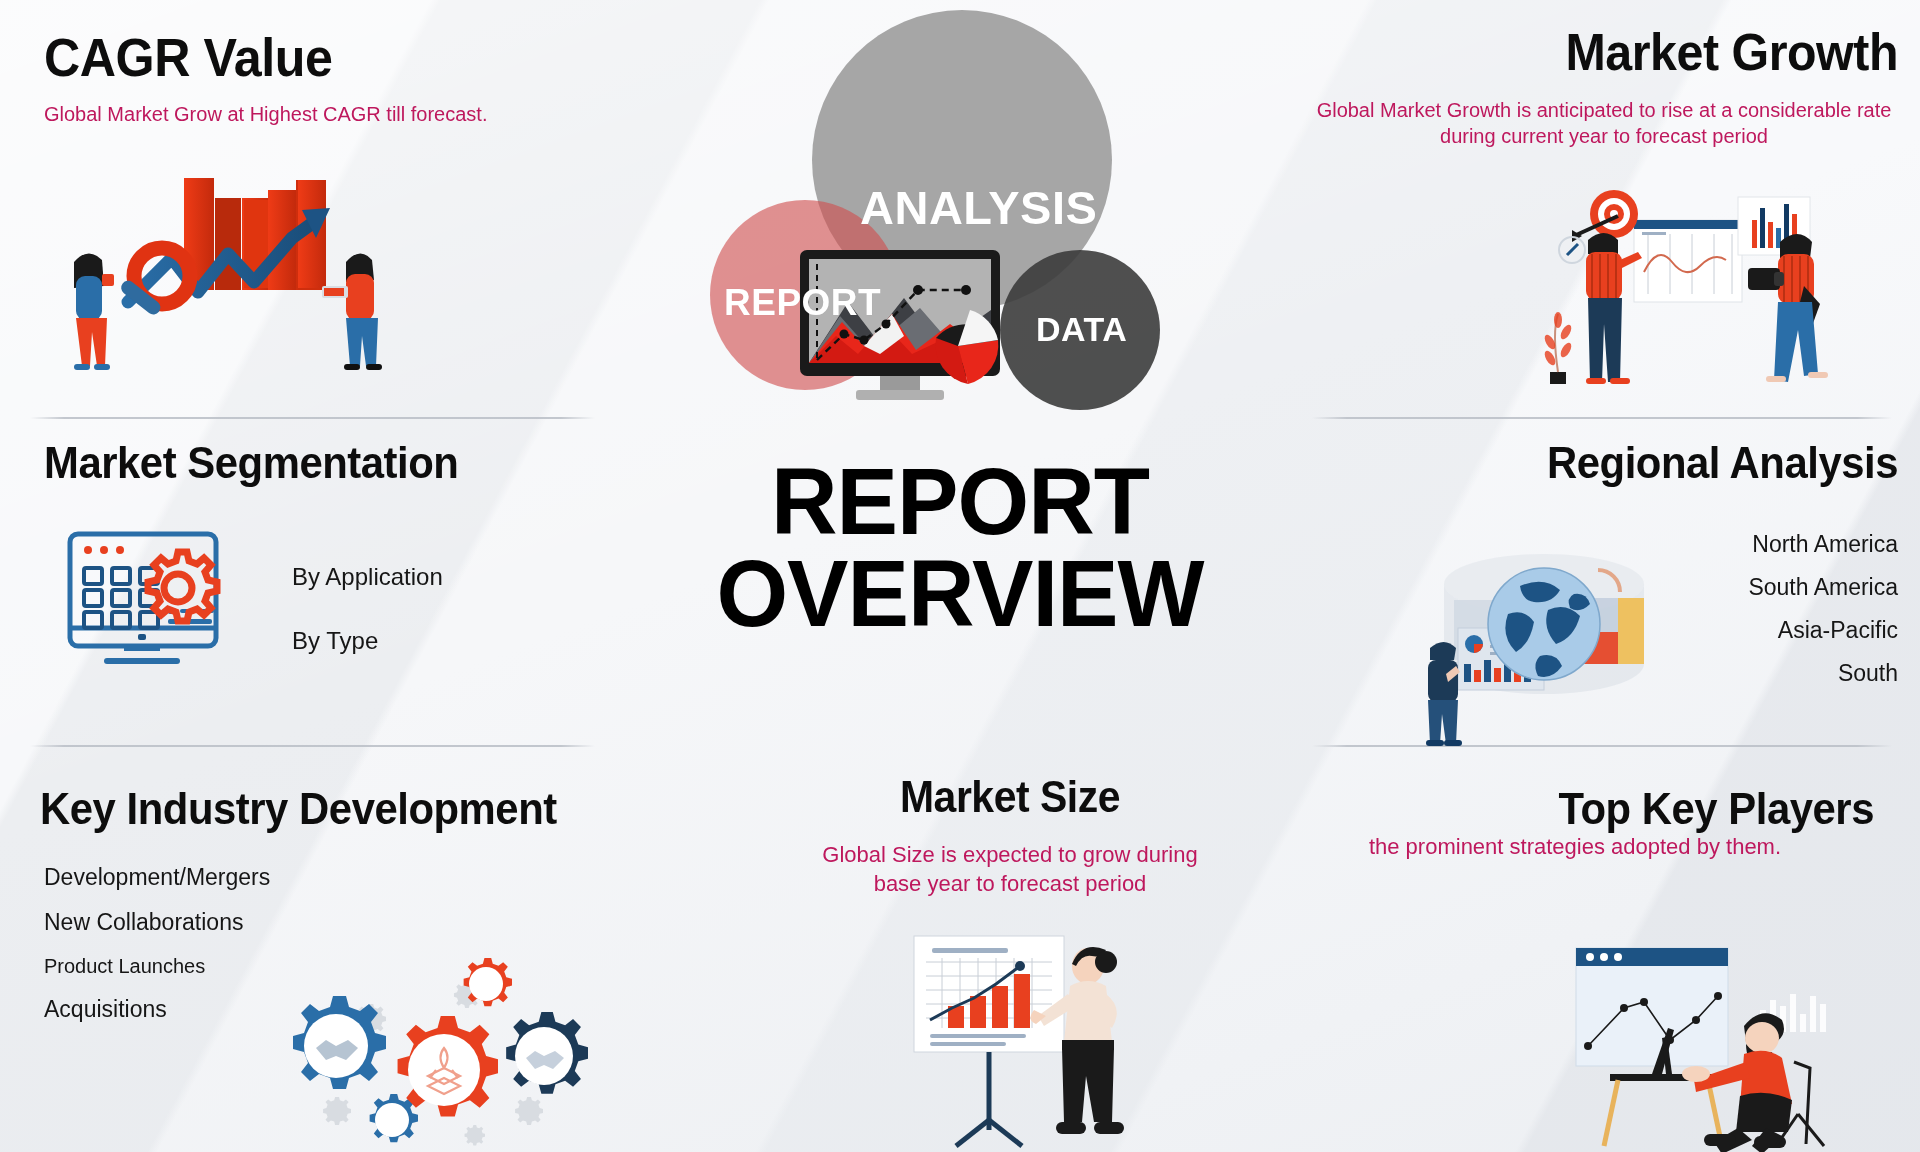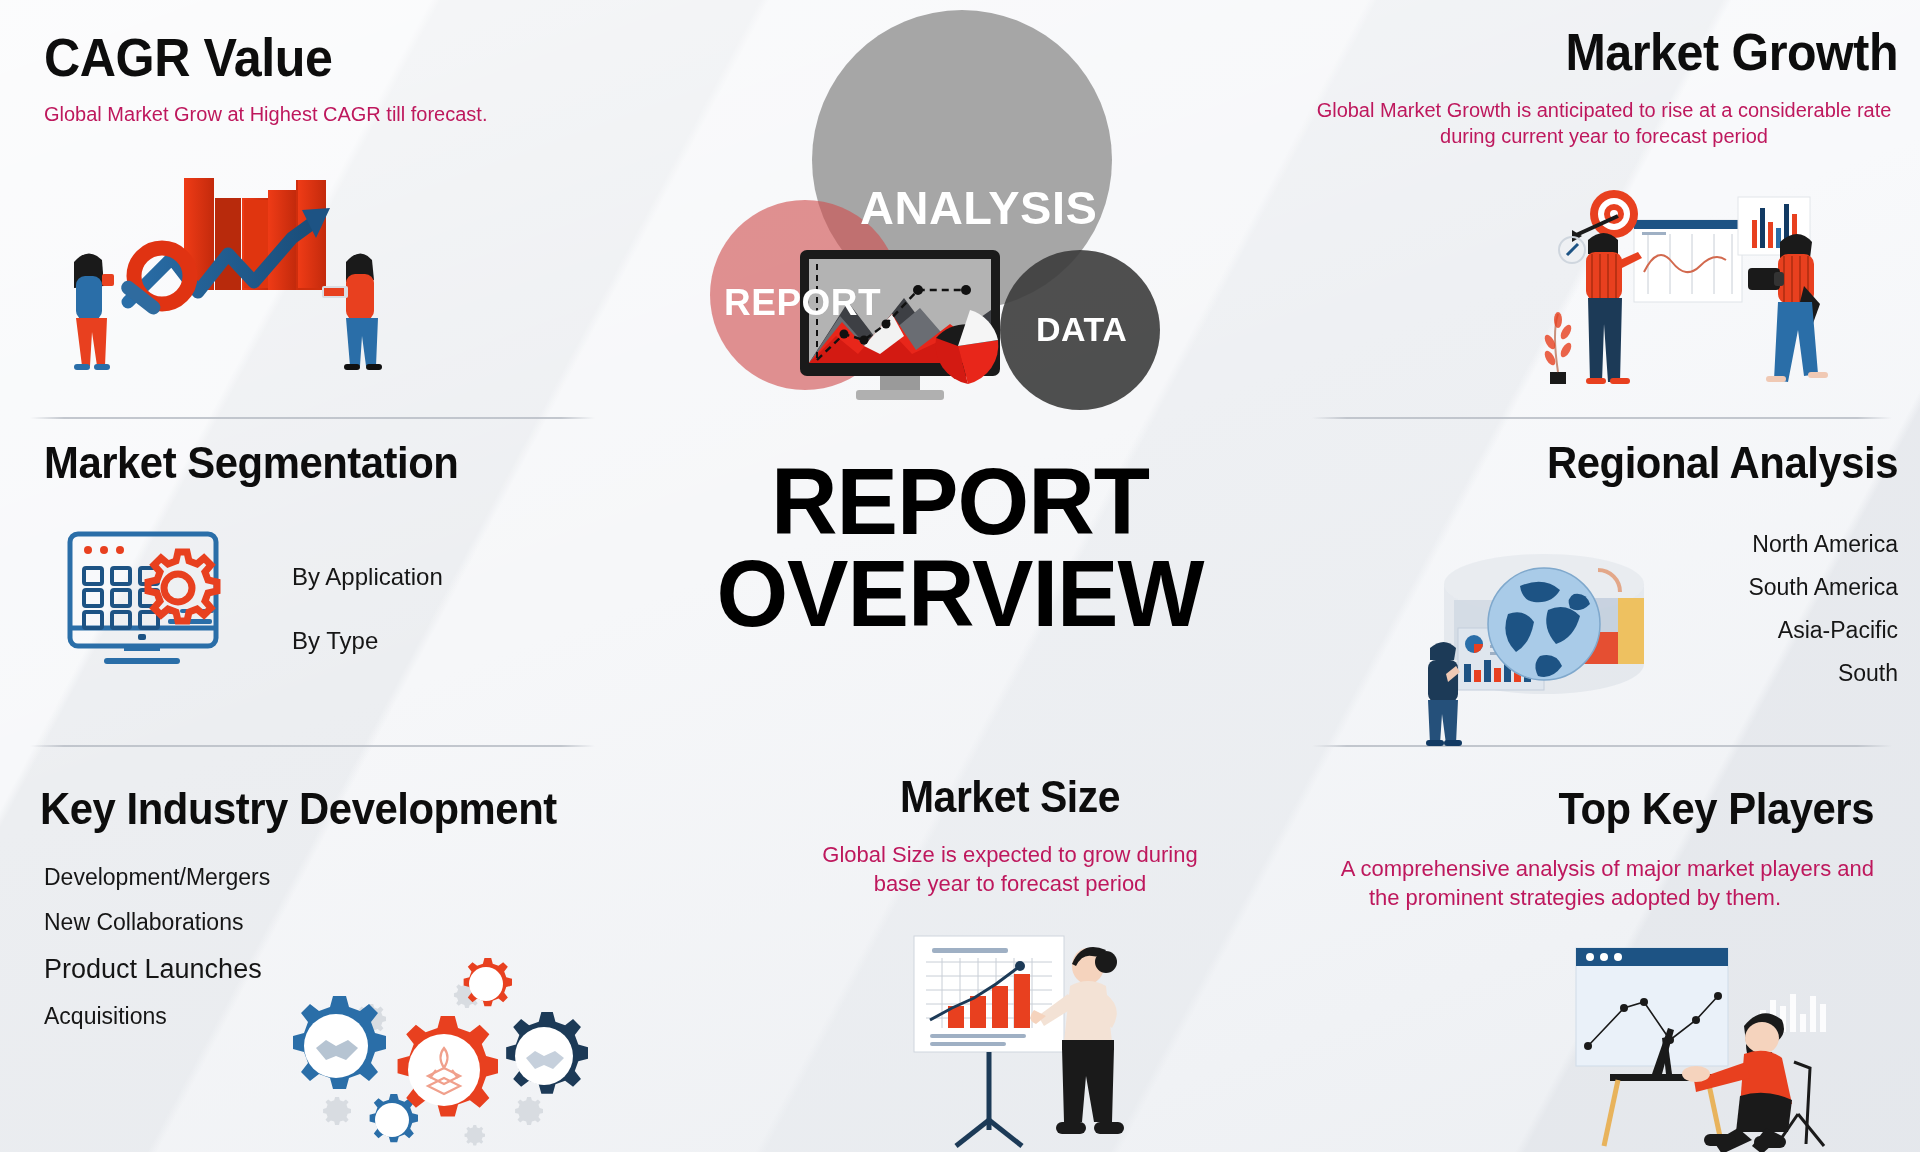--- a/index.html
+++ b/index.html
@@ -371,21 +371,21 @@
   <div class="list-line" style="font-size:23px;">South</div>
 </div>
 
 <div class="panel" style="left:40px;top:786px;width:640px;">
   <div class="h-title" style="font-size:45px;transform-origin:left;">Key Industry Development</div>
 </div>
 
 <div class="panel" style="left:44px;top:866px;">
   <div class="list-line" style="font-size:23px;margin-bottom:22px;">Development/Mergers</div>
   <div class="list-line" style="font-size:23px;margin-bottom:22px;">New Collaborations</div>
-  <div class="list-line" style="font-size:27px;margin-bottom:22px;">Product Launches</div>
+  <div class="list-line" style="font-size:20px;margin-bottom:22px;">Product Launches</div>
   <div class="list-line" style="font-size:23px;">Acquisitions</div>
 </div>
 
 <svg style="position:absolute;left:252px;top:918px;" width="370" height="234" viewBox="0 0 370 234">
   <defs>
     <g id="gearshape">
       <path d="M0 -50 l10 0 3 11 11 4 9 -7 9 9 -7 9 4 11 11 3 0 13 -11 3 -4 11 7 9 -9 9 -9 -7 -11 4 -3 11 -13 0 -3 -11 -11 -4 -9 7 -9 -9 7 -9 -4 -11 -11 -3 0 -13 11 -3 4 -11 -7 -9 9 -9 9 7 11 -4 3 -11 z"></path>
     </g>
   </defs>
 
@@ -491,21 +491,20 @@
     <path d="M144 86 q-8 10 2 14 l10 -8 z" fill="#f5d3bd"></path>
     <rect x="172" y="116" width="52" height="10" fill="#1a1a1a"></rect>
     <path d="M172 124 l2 74 18 0 4 -46 8 46 18 0 2 -74 z" fill="#1a1a1a"></path>
     <rect x="166" y="198" width="30" height="12" rx="6" fill="#1a1a1a"></rect>
     <rect x="204" y="198" width="30" height="12" rx="6" fill="#1a1a1a"></rect>
   </g>
 </svg>
 
 <div class="panel" style="left:1276px;top:786px;width:598px;text-align:right;">
   <div class="h-title" style="font-size:45px;transform-origin:right;">Top Key Players</div>
-  <div class="h-sub" style="font-size:22px;margin-top:22px;">A comprehensive analysis of major market players and</div>
   <div class="h-sub" style="font-size:22px;text-align:center;">the prominent strategies adopted by them.</div>
 </div>
 
 <svg style="position:absolute;left:1548px;top:934px;" width="340" height="218" viewBox="0 0 340 218">
 
   <rect x="28" y="14" width="152" height="118" fill="#eaf1f9" stroke="#cfdbe8"></rect>
   <rect x="28" y="14" width="152" height="18" fill="#1d5384"></rect>
   <circle cx="42" cy="23" r="4" fill="#fff"></circle>
     <circle cx="56" cy="23" r="4" fill="#fff"></circle>
     <circle cx="70" cy="23" r="4" fill="#fff"></circle>

